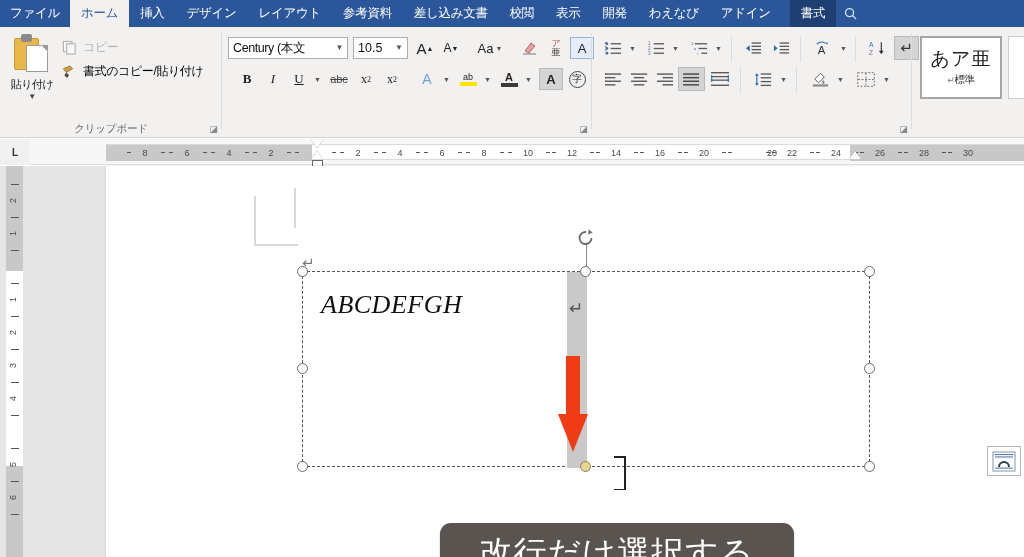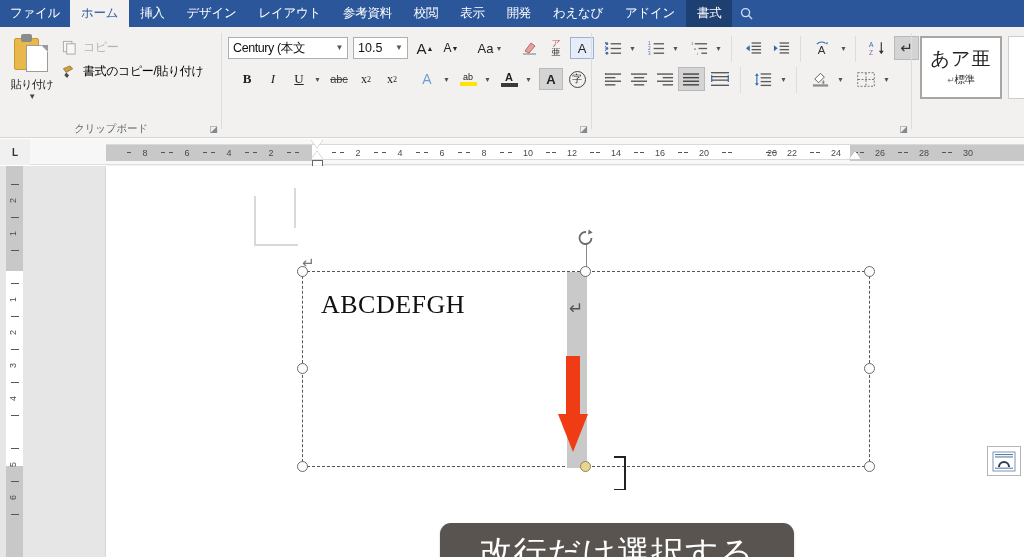--- a/index.html
+++ b/index.html
@@ -26,20 +26,21 @@
     letter-spacing: -0.3px;
   }
   .tab.active {
     background: #f2f1f0;
     color: #2b579a;
     font-weight: normal;
   }
   .tab.ctx {
     background: #1e3f72;
     color: #ffffff;
+    margin-left: 8px;
   }
   .tab.fileTab { padding: 0 10px; }
   .search-stub {
     display: flex; align-items: center; justify-content: center;
     color: #cfe0f5; width: 28px; flex: 0 0 28px;
     background: #2b579a; font-size: 14px;
   }
 
   
   .ribbon {
@@ -227,20 +228,21 @@
   
   .textbox {
     position: absolute; left: 196px; top: 105px; width: 568px; height: 196px;
     border: 1px dashed #555; background: transparent;
   }
   .tb-text {
     position: absolute; left: 18px; top: 18px;
     font-family: "Liberation Serif", "DejaVu Serif", serif;
     font-size: 26px; color: #111; letter-spacing: 0.5px;
     white-space: nowrap;
+    font-style: italic;
   }
   .sel-bar {
     position: absolute; left: 264px; top: 0px; width: 20px; height: 196px;
     background: #c9c9c9;
   }
   .sel-ret {
     position: absolute; left: 266px; top: 26px;
     font-size: 17px; color: #555; z-index: 4;
     font-family: "Liberation Sans", sans-serif;
   }
@@ -315,20 +317,23 @@
         <span>挿入</span>
       </div>
     <div class="tab">
         <span>デザイン</span>
       </div>
     <div class="tab">
         <span>レイアウト</span>
       </div>
     <div class="tab">
         <span>参考資料</span>
+      </div>
+    <div class="tab">
+        <span>差し込み文書</span>
       </div>
     <div class="tab">
         <span>校閲</span>
       </div>
     <div class="tab">
         <span>表示</span>
       </div>
     <div class="tab">
         <span>開発</span>
       </div>

